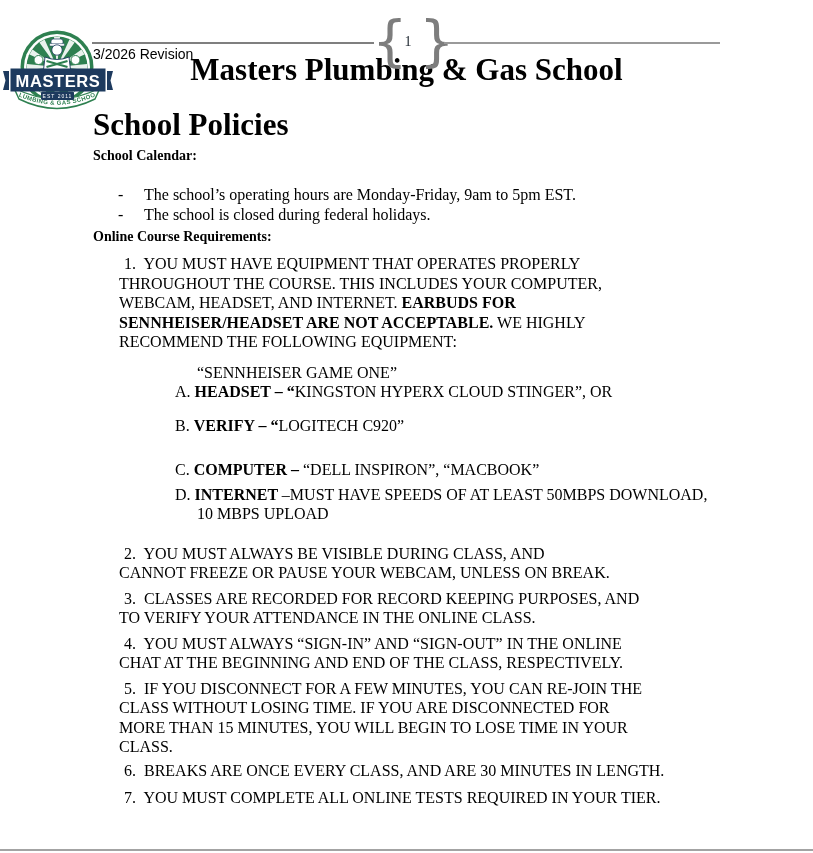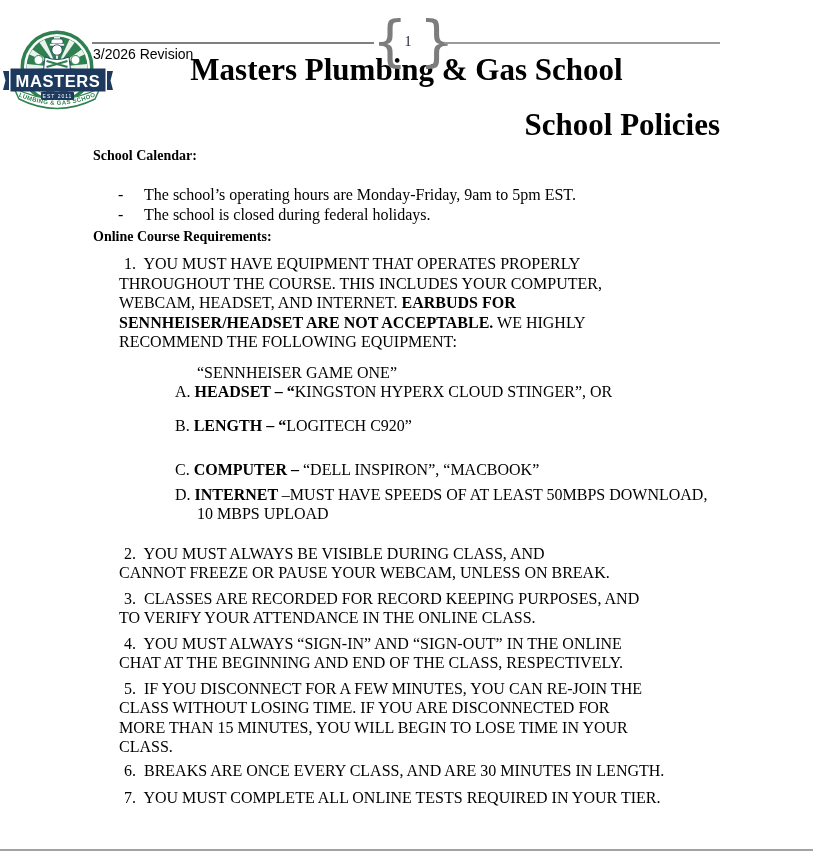--- a/index.html
+++ b/index.html
@@ -24,21 +24,21 @@
   .revision{
     position:absolute;left:93px;top:46px;
     font-family:"Liberation Sans",sans-serif;font-size:14px;color:#000000;
   }
   .logo{position:absolute;left:2px;top:30px;width:112px;height:84px;}
   
   .bottom-line{position:absolute;left:0;top:849px;width:813px;height:2px;background:#a3a3a3;}
   
   .content{padding:52px 93px 0 93px;}
   .title{font-size:31px;line-height:36px;font-weight:bold;text-align:center;margin:0;}
-  .subtitle{font-size:31px;line-height:36px;font-weight:bold;text-align:right;margin:19px 0 0 0;}
+  .subtitle{font-size:31px;line-height:36px;font-weight:bold;text-align:left;margin:19px 0 0 0;}
   h2.sect{font-size:14px;line-height:26px;font-weight:bold;margin:0;}
   .sect-calendar{margin-top:22px;}
   .sect-online{margin-top:18px;}
   .bullets{margin-top:16px;}
   .bullet{display:flex;font-size:16px;line-height:19.5px;}
   .bullet .dash{margin-left:25px;width:26px;}
   .line{font-size:16px;line-height:19.5px;white-space:pre;}
   .b{font-weight:bold;}
   .para .line{margin-left:31px;}
   .para .line.cont{margin-left:26px;}
@@ -142,21 +142,21 @@
       <div class="line cont"><span>WEBCAM, HEADSET, AND INTERNET. </span><span class="b">EARBUDS FOR</span></div>
       <div class="line cont"><span class="b">SENNHEISER/HEADSET ARE NOT ACCEPTABLE.</span><span> WE HIGHLY</span></div>
       <div class="line cont"><span>RECOMMEND THE FOLLOWING EQUIPMENT:</span></div>
     </div>
 
     <div class="sub a">
       <div class="line cont">“SENNHEISER GAME ONE”</div>
       <div class="line"><span>A. </span><span class="b">HEADSET – “</span><span>KINGSTON HYPERX CLOUD STINGER”, OR</span></div>
     </div>
     <div class="sub bb">
-      <div class="line"><span>B. </span><span class="b">LENGTH – “</span><span>LOGITECH C920”</span></div>
+      <div class="line"><span>B. </span><span class="b">VERIFY – “</span><span>LOGITECH C920”</span></div>
     </div>
     <div class="sub c">
       <div class="line"><span>C. </span><span class="b">COMPUTER – </span><span>“DELL INSPIRON”, “MACBOOK”</span></div>
     </div>
     <div class="sub d">
       <div class="line"><span>D. </span><span class="b">INTERNET </span><span>–MUST HAVE SPEEDS OF AT LEAST 50MBPS DOWNLOAD,</span></div>
       <div class="line cont">10 MBPS UPLOAD</div>
     </div>
 
     <div class="para item2">

